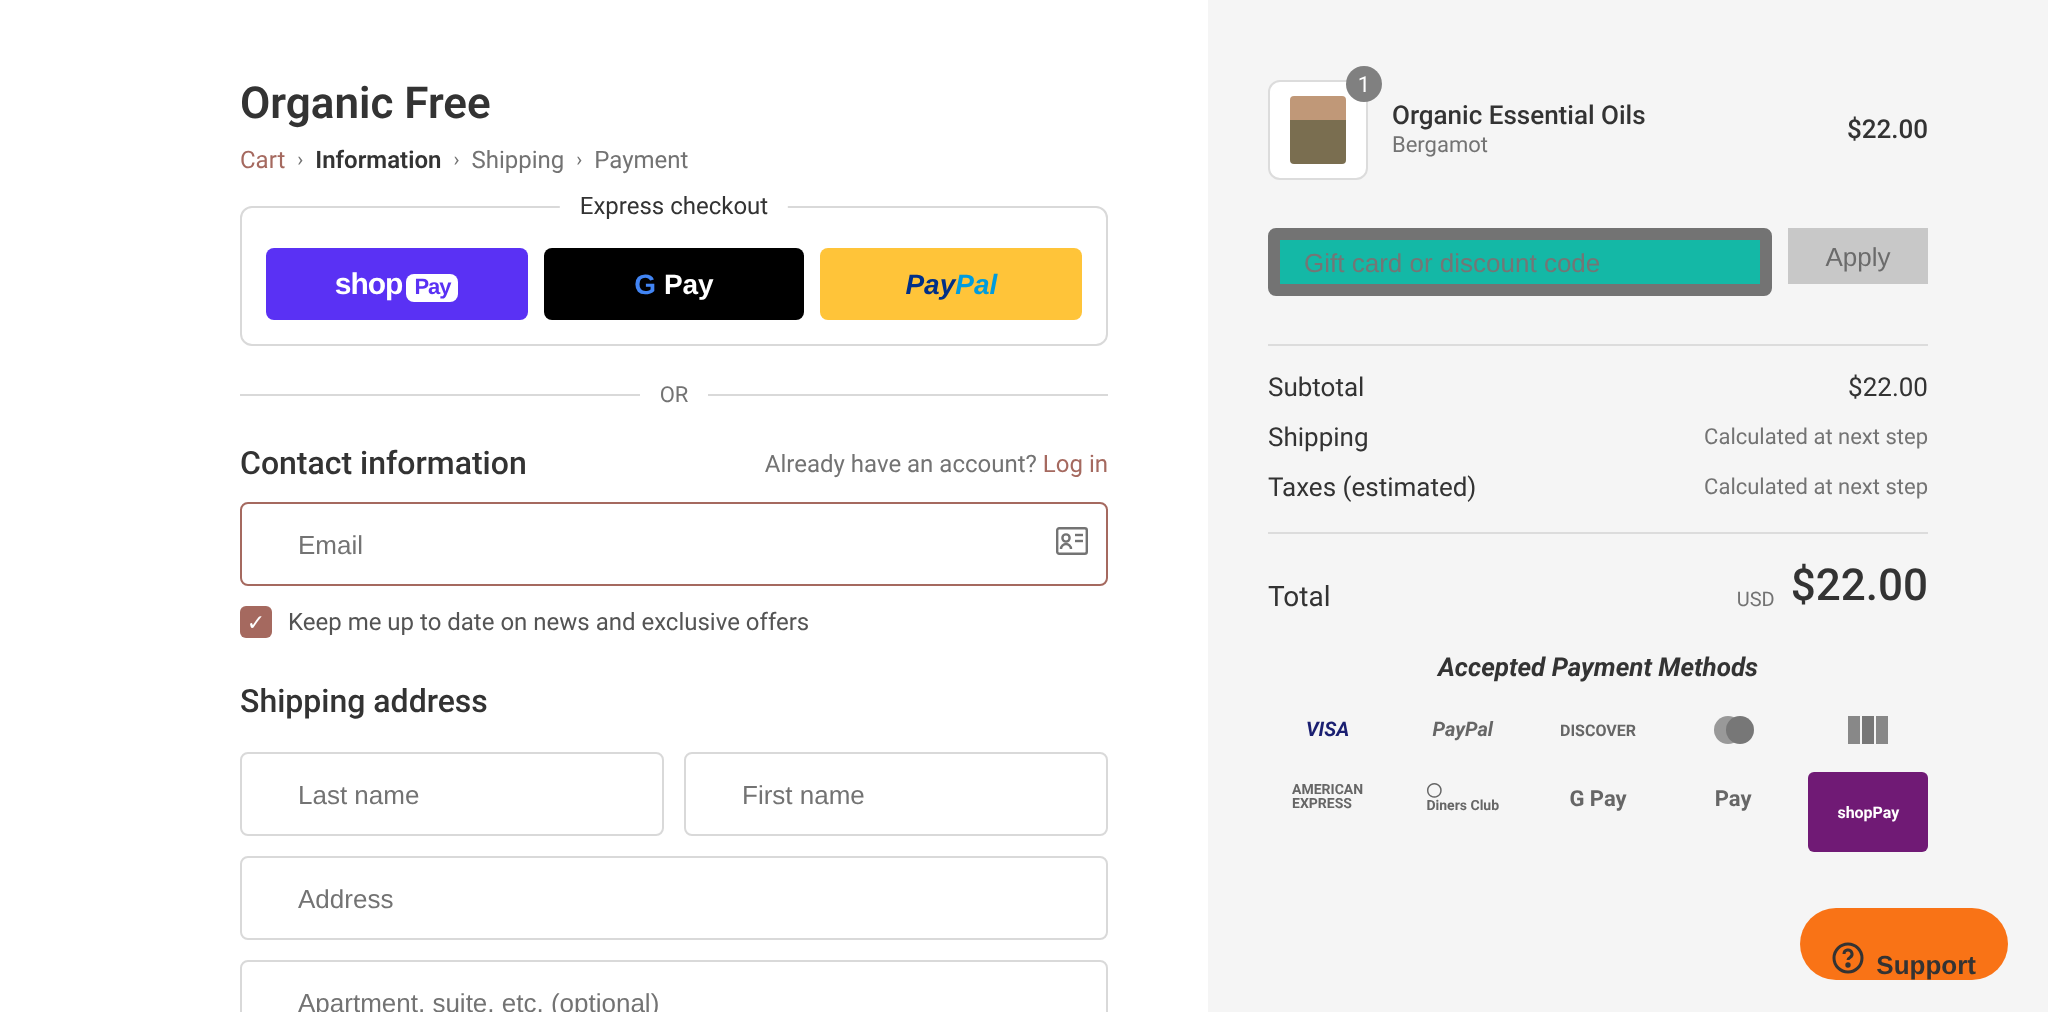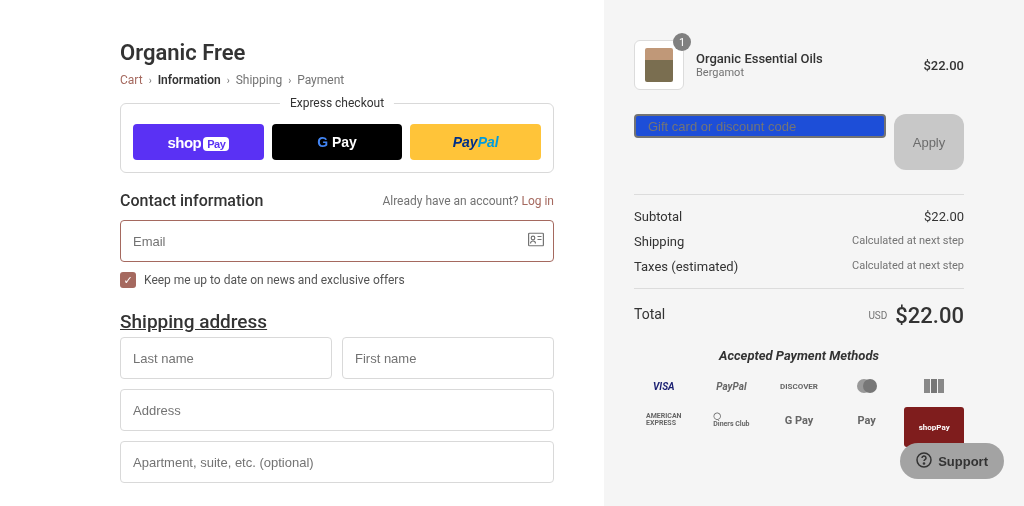--- a/index.html
+++ b/index.html
@@ -20,56 +20,56 @@
     .shoppay { background: #5a31f4; color: #fff; }
     .gpay { background: #000; color: #fff; }
     .paypal { background: #ffc439; color: #003087; }
     .or-divider { display: flex; align-items: center; gap: 10px; margin-bottom: 18px; }
     .or-divider .line { flex: 1; height: 1px; background: #d9d9d9; }
     .or-divider .or-text { font-size: 11px; color: #737373; }
     .section-header { display: flex; justify-content: space-between; align-items: center; margin-bottom: 10px; }
     .section-header h2 { font-size: 16px; font-weight: 500; }
     .section-header .already { font-size: 12px; color: #737373; }
     .section-header .login { color: #a5695f; cursor: pointer; }
-    .input { width: 100%; height: 42px; border: 1px solid #d9d9d9; border-radius: 4px; padding: 0 12px; font-size: 13px; color: #333; }
+    .input { width: 100%; height: 42px; border: 1px solid #d9d9d9; border-radius: 4px; padding: 0 28px; font-size: 13px; color: #333; }
     .input::placeholder { color: #737373; }
     .input-email { border: 1px solid #a5695f; position: relative; padding-right: 36px; }
     .email-wrap { position: relative; margin-bottom: 10px; }
     .email-icon { position: absolute; right: 10px; top: 50%; transform: translateY(-50%); color: #737373; }
     .checkbox-row { display: flex; align-items: center; gap: 8px; margin-bottom: 22px; font-size: 12px; color: #545454; }
     .checkbox { width: 16px; height: 16px; border-radius: 3px; background: #a5695f; display: flex; align-items: center; justify-content: center; color: #fff; font-size: 11px; cursor: pointer; }
-    .shipping-title { font-size: 19px; font-weight: 500; margin-bottom: 4px; text-decoration: underline; }
+    .shipping-title { font-size: 16px; font-weight: 500; margin-bottom: 16px; }
     .name-row { display: flex; gap: 10px; margin-bottom: 10px; }
     .name-row .input { flex: 1; }
     .addr-input { margin-bottom: 10px; }
     .cart-item { display: flex; align-items: center; gap: 12px; margin-bottom: 24px; }
     .thumb-wrap { position: relative; width: 50px; height: 50px; border: 1px solid #dcdcdc; border-radius: 6px; background: #fff; display: flex; align-items: center; justify-content: center; }
     .thumb-img { width: 28px; height: 34px; background: linear-gradient(to bottom, #c09878 0%, #c09878 35%, #7a6e50 35%, #7a6e50 100%); border-radius: 2px; }
     .qty-badge { position: absolute; top: -8px; right: -8px; width: 18px; height: 18px; border-radius: 50%; background: #808080; color: #fff; font-size: 11px; display: flex; align-items: center; justify-content: center; }
     .item-info { flex: 1; }
     .item-name { font-size: 13px; font-weight: 500; }
     .item-variant { font-size: 11px; color: #737373; }
     .item-price { font-size: 13px; font-weight: 500; }
     .discount-row { display: flex; gap: 8px; margin-bottom: 24px; }
-    .discount-input { flex: 1; height: 24px; border: 2px solid #737373; border-radius: 4px; padding: 0 12px; font-size: 13px; background: #1d4ed8; }
-    .apply-btn { width: 70px; height: 56px; background: #c8c8c8; border: none; border-radius: 12px; color: #6b6b6b; font-size: 13px; cursor: pointer; }
+    .discount-input { flex: 1; height: 34px; border: 6px solid #737373; border-radius: 4px; padding: 0 12px; font-size: 13px; background: #14b8a6; }
+    .apply-btn { width: 70px; height: 28px; background: #c8c8c8; border: none; border-radius: 0; color: #6b6b6b; font-size: 13px; cursor: pointer; }
     .summary-row { display: flex; justify-content: space-between; font-size: 13px; margin-bottom: 10px; }
     .summary-row .label { color: #333; }
     .summary-row .value { color: #333; }
     .summary-row .calc { font-size: 11px; color: #737373; }
     .divider { height: 1px; background: #dcdcdc; margin: 14px 0; }
     .total-row { display: flex; justify-content: space-between; align-items: baseline; margin-bottom: 20px; }
     .total-label { font-size: 14px; }
-    .total-right { display: flex; align-items: center; gap: 8px; }
+    .total-right { display: flex; align-items: flex-end; gap: 8px; }
     .total-currency { font-size: 10px; color: #737373; }
     .total-amount { font-size: 22px; font-weight: 500; }
     .accepted-title { text-align: center; font-size: 13px; font-weight: 700; font-style: italic; margin-bottom: 10px; }
     .payment-grid { display: grid; grid-template-columns: repeat(5, 1fr); gap: 8px; }
     .pm-box { height: 26px; display: flex; align-items: center; justify-content: center; font-size: 10px; font-weight: 700; color: #666; }
-    .support-btn { position: fixed; right: 20px; bottom: 27px; background: #a3a3a3; border: none; border-radius: 20px; height: 36px; padding: 0 16px; display: flex; align-items: center; gap: 6px; font-size: 13px; font-weight: 600; color: #333; cursor: pointer; }
+    .support-btn { position: fixed; right: 20px; bottom: 16px; background: #f97316; border: none; border-radius: 20px; height: 36px; padding: 0 16px; display: flex; align-items: flex-end; gap: 6px; font-size: 13px; font-weight: 600; color: #333; cursor: pointer; }
     .shoppay-logo { font-size: 15px; letter-spacing: -0.5px; }
     .shoppay-logo .pay { background: #fff; color: #5a31f4; border-radius: 4px; padding: 1px 4px; margin-left: 2px; font-size: 11px; font-weight: 700; }
     .paypal-logo .pp1{color:#003087;font-style:italic;font-weight:800;} .paypal-logo .pp2{color:#009cde;font-style:italic;font-weight:800;}
   </style>
 </head>
 <body>
 
 <div class="page">
   <div class="left">
     <div class="brand">Organic Free</div>
@@ -91,20 +91,25 @@
         </button>
         <button class="express-btn gpay">
           <span class="gpay-logo"><span style="color:#4285F4;font-weight:700;">G</span> <span style="color:#fff;">Pay</span></span>
         </button>
         <button class="express-btn paypal">
           <span class="paypal-logo"><span class="pp1">Pay</span><span class="pp2">Pal</span></span>
         </button>
       </div>
     </div>
 
+    <div class="or-divider">
+      <div class="line"></div>
+      <span class="or-text">OR</span>
+      <div class="line"></div>
+    </div>
 
     <div class="section-header">
       <h2>Contact information</h2>
       <span class="already">
         <span>Already have an account? </span><span class="login">Log in</span>
       </span>
     </div>
 
     <div class="email-wrap">
       <input class="input input-email" placeholder="Email" style="">
@@ -188,21 +193,21 @@
           <svg width="20" height="14">
             <rect x="0" y="0" width="6" height="14" fill="#888"></rect>
             <rect x="7" y="0" width="6" height="14" fill="#777"></rect>
             <rect x="14" y="0" width="6" height="14" fill="#888"></rect>
           </svg>
         </div>
       <div class="pm-box" style="font-size:7px;line-height:1;">AMERICAN<br>EXPRESS</div>
       <div class="pm-box" style="font-size:7px;">◯<br>Diners Club</div>
       <div class="pm-box" style="font-size:11px;">G Pay</div>
       <div class="pm-box" style="font-size:11px;"> Pay</div>
-      <div class="pm-box" style="font-size:8px;background:#7f1d1d;color:#fff;border-radius:3px;padding:20px 4px;">shopPay</div>
+      <div class="pm-box" style="font-size:8px;background:#701a75;color:#fff;border-radius:3px;padding:20px 4px;">shopPay</div>
     </div>
   </div>
 </div>
 
 <button class="support-btn">
   <span>
     <svg width="16" height="16" viewBox="0 0 16 16" fill="none" stroke="#333" stroke-width="1.5">
         <circle cx="8" cy="8" r="7"></circle>
         <path d="M6 6a2 2 0 1 1 3 1.7c-.6.4-1 .8-1 1.3"></path>
         <circle cx="8" cy="11.5" r="0.6" fill="#333"></circle>

